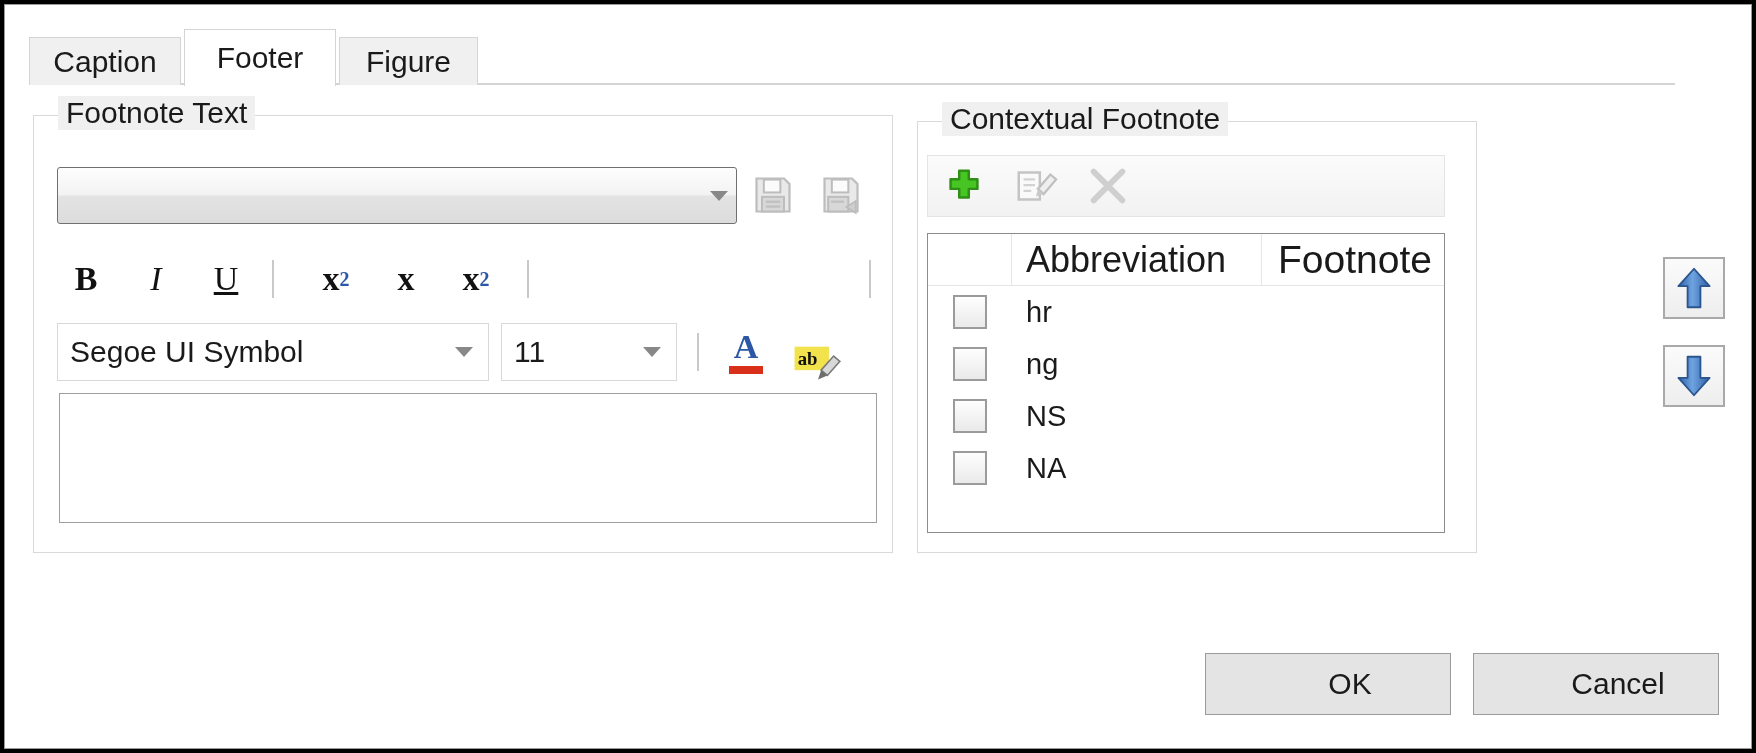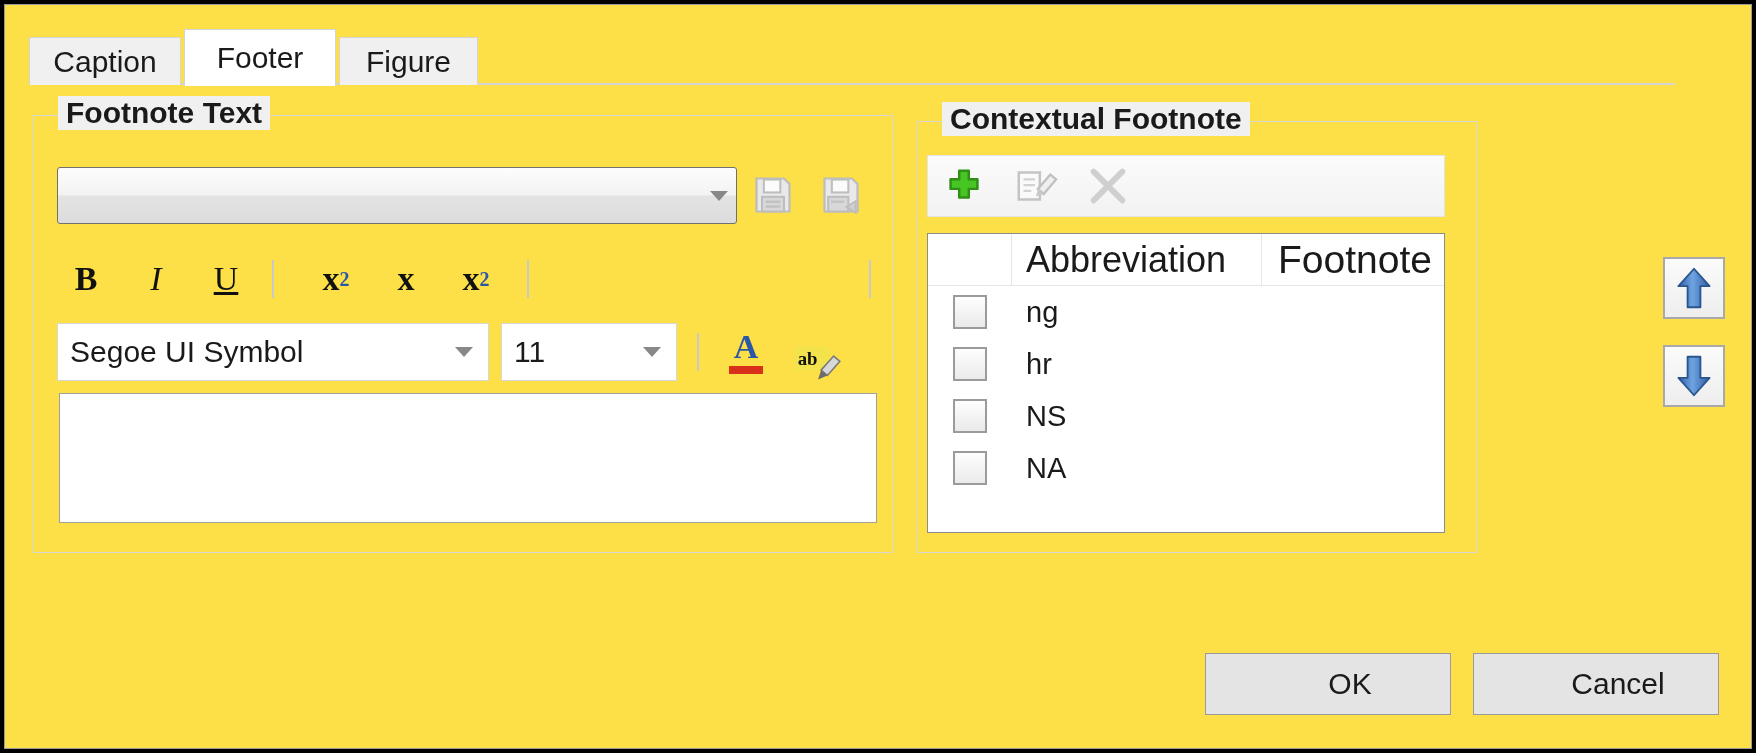--- a/index.html
+++ b/index.html
@@ -6,21 +6,21 @@
   html, body { margin:0; padding:0; }
   body {
     width:1756px; height:753px;
     background:#000;
     font-family:"Liberation Sans", sans-serif;
     overflow:hidden;
   }
   .dialog {
     position:absolute; left:4px; top:4px;
     width:1748px; height:745px;
-    background:#fde047;
+    background:#ffffff;
     border:1px solid #9a9a9a;
   }
 
   
   .tabstrip {
     position:absolute; left:24px; top:24px; width:1700px; height:56px;
   }
   .tabstrip-line {
     position:absolute; left:0; top:54px; width:1646px; height:2px; background:#d4d4d4;
   }
@@ -44,21 +44,21 @@
   #tab2 { left:310px; width:139px; }
 
   
   .groupbox {
     position:absolute;
     border:1px solid #d9d9d9;
   }
   .groupbox > .gb-title {
     position:absolute; top:-20px; left:24px;
     background:#f0f0f0; padding:0 8px;
-    font-size:30px; color:#1a1a1a; white-space:nowrap;font-weight:bold;
+    font-size:30px; color:#1a1a1a; white-space:nowrap;
   }
   #gb-footnote { left:28px;  top:110px; width:860px; height:438px; }
   #gb-contextual { left:912px; top:116px; width:560px; height:432px; }
 
   
   .combo {
     position:absolute;
     background:linear-gradient(to bottom,#fdfdfd 0%,#f3f3f3 48%,#e3e3e3 52%,#dcdcdc 100%);
     border:1px solid #707070;
     border-radius:3px;
@@ -328,28 +328,28 @@
     <div class="grid-head">
       <div class="h-chk"></div>
       <div class="h-abbr">Abbreviation</div>
       <div class="h-note">Footnote</div>
     </div>
 
     <div class="grid-row">
       <div class="c-chk">
           <span class="chkbox"></span>
         </div>
-      <div class="c-abbr">ng</div>
+      <div class="c-abbr">hr</div>
       <div class="c-note"></div>
     </div>
     <div class="grid-row">
       <div class="c-chk">
           <span class="chkbox"></span>
         </div>
-      <div class="c-abbr">hr</div>
+      <div class="c-abbr">ng</div>
       <div class="c-note"></div>
     </div>
     <div class="grid-row">
       <div class="c-chk">
           <span class="chkbox"></span>
         </div>
       <div class="c-abbr">NS</div>
       <div class="c-note"></div>
     </div>
     <div class="grid-row">

